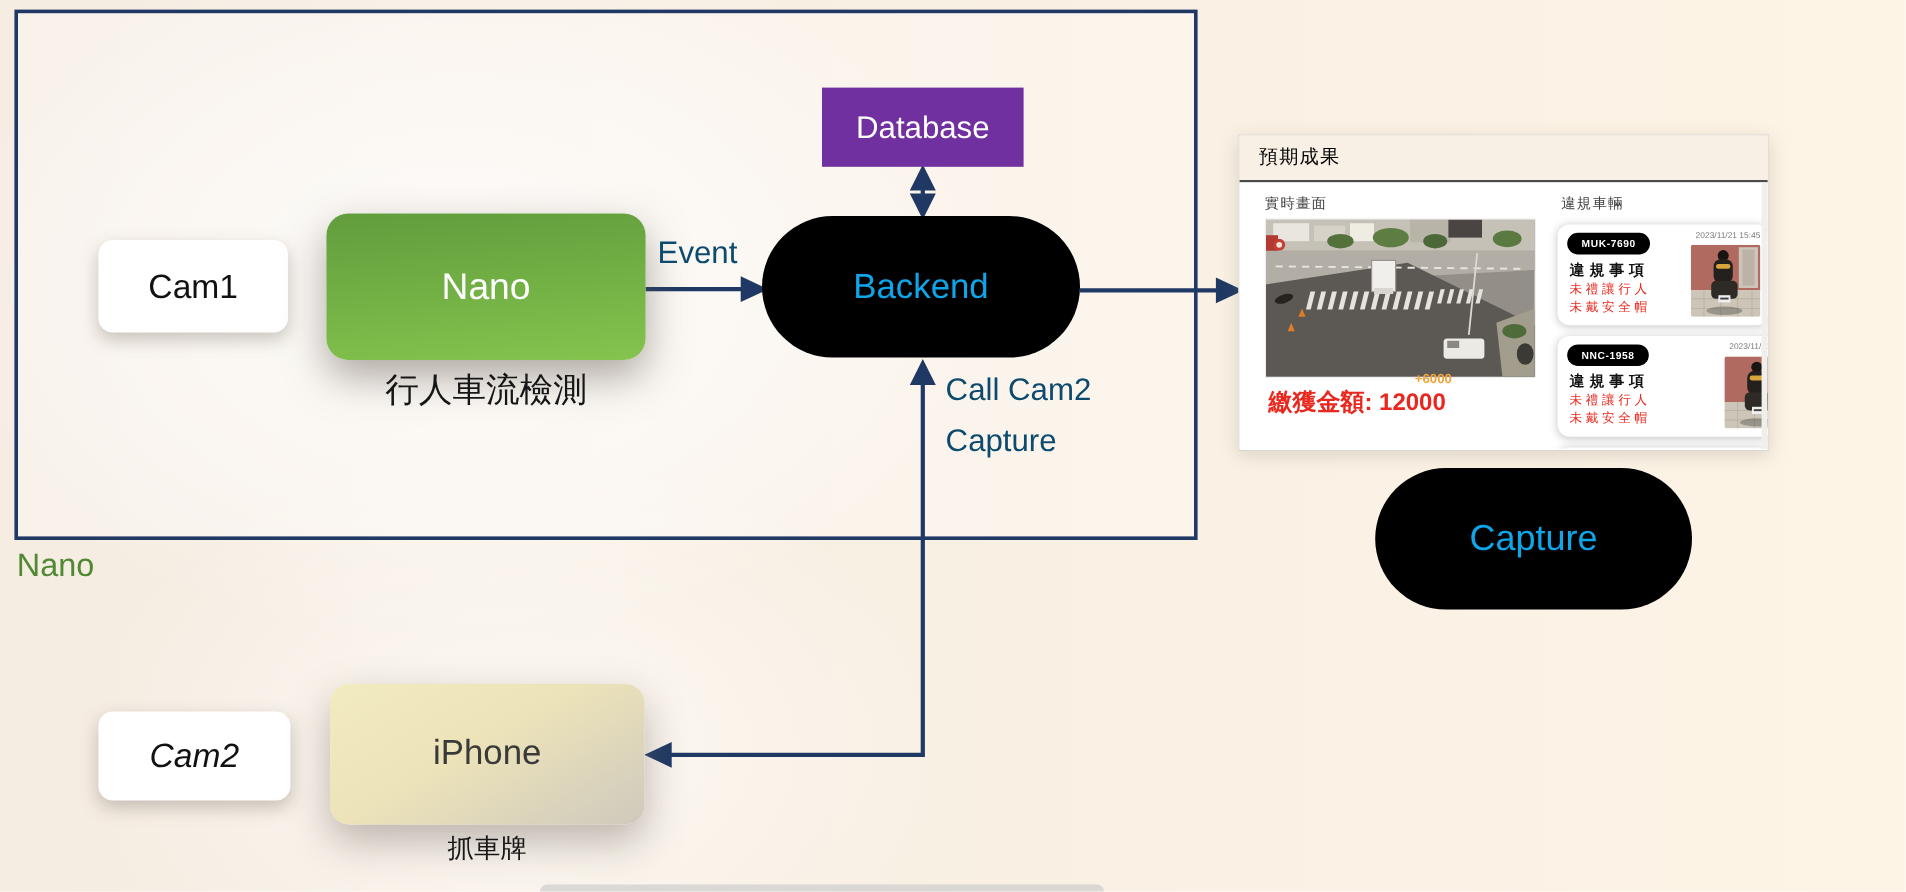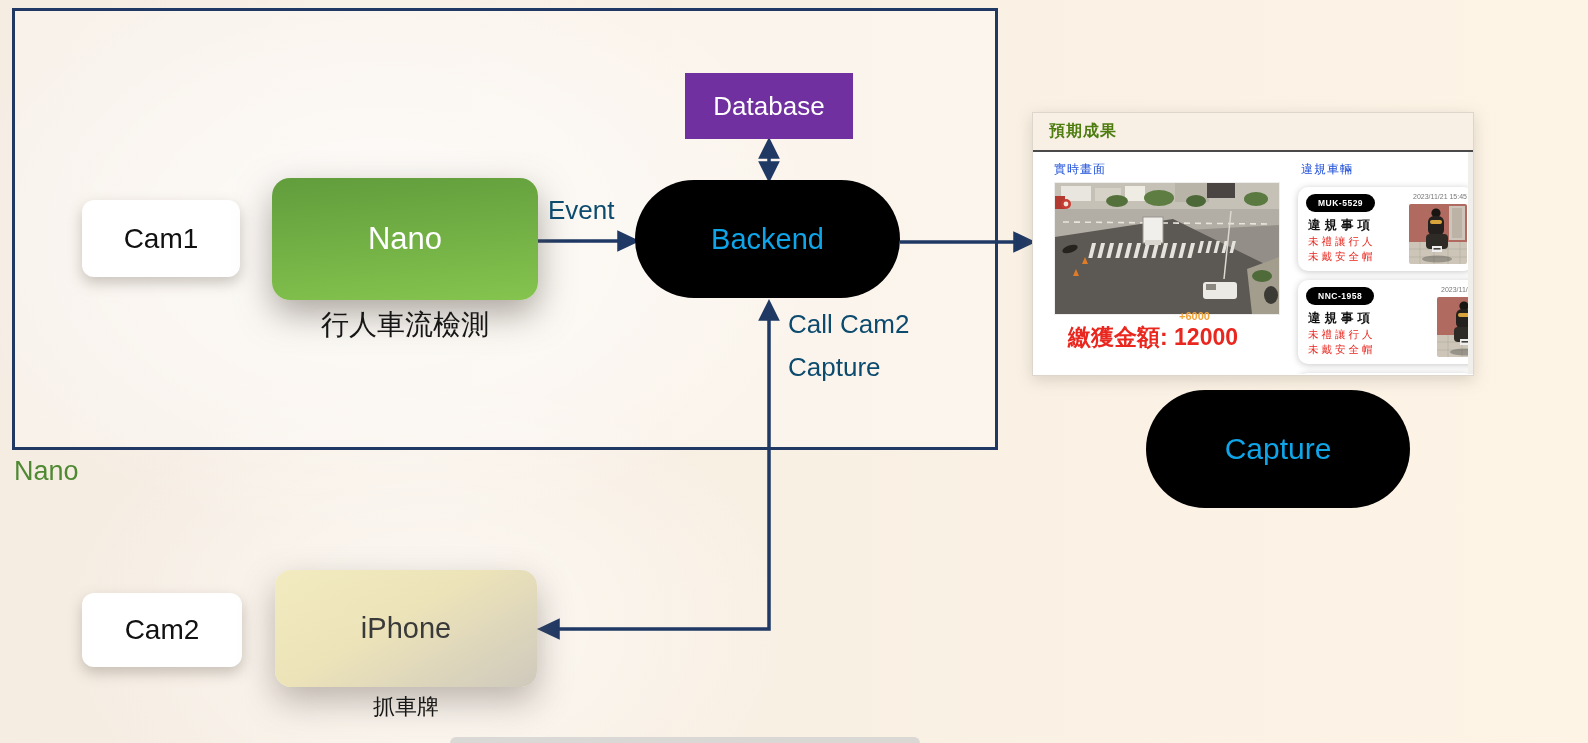--- a/index.html
+++ b/index.html
@@ -14,21 +14,21 @@
   .abs{position:absolute;}
 
   
   .sys-box{left:12px;top:8px;width:980px;height:436px;border:3px solid #1f3864;background:rgba(255,255,255,.30);}
   .sys-label{left:14px;top:456px;font-size:27px;color:#4f8a33;font-weight:400;}
 
   
   .node{display:flex;align-items:center;justify-content:center;}
   .white-node{background:#fff;border-radius:12px;box-shadow:0 6px 14px rgba(110,100,90,.35);font-size:28px;color:#111;text-align:right;}
   .cam1{left:82px;top:200px;width:158px;height:77px;}
-  .cam2{left:82px;top:593px;width:160px;height:74px;}
+  .cam2{left:82px;top:593px;width:160px;height:74px;font-style:italic;}
   .nano-node{left:272px;top:178px;width:266px;height:122px;border-radius:18px;
     background:linear-gradient(175deg,#619d3c 0%,#74b246 55%,#85c44e 100%);
     box-shadow:0 14px 34px rgba(95,85,75,.5);color:#fff;font-size:31px;}
   .iphone-node{left:275px;top:570px;width:262px;height:117px;border-radius:16px;
     background:linear-gradient(150deg,#f3ebc0 0%,#ece3b9 45%,#cfc9bd 100%);
     box-shadow:0 14px 34px rgba(110,100,90,.45);color:#3a3a3a;font-size:29px;}
   .pill{background:#000;border-radius:999px;color:#0ea5e9;}
   .backend{left:635px;top:180px;width:265px;height:118px;font-size:29px;}
   .frontend{left:1146px;top:390px;width:264px;height:118px;font-size:30px;}
   .database{left:685px;top:73px;width:168px;height:66px;background:#7030a0;color:#fff;font-size:26px;}
@@ -41,27 +41,27 @@
   .lbl-event{left:548px;top:195px;}
   .lbl-call1{left:788px;top:309px;}
   .lbl-call2{left:788px;top:352px;}
 
   svg.connectors{left:0;top:0;width:1588px;height:743px;pointer-events:none;}
 
   
   .panel{left:1032px;top:112px;width:440px;height:262px;background:#fff;border:1px solid #dcd6cc;
          box-shadow:0 4px 14px rgba(120,110,95,.25);}
   .panel-header{height:37px;background:#f8f0e5;border-bottom:2px solid #4a4a4a;display:flex;align-items:center;}
-  .panel-title{font-size:16px;font-weight:bold;color:#4d7c0f;margin-left:16px;letter-spacing:1px;}
+  .panel-title{font-size:16px;font-weight:normal;color:#000000;margin-left:16px;letter-spacing:1px;}
   .panel-body{position:relative;height:222px;background:#fff;overflow:hidden;}
-  .section-label{font-size:12px;color:#1d4ed8;letter-spacing:1px;}
+  .section-label{font-size:12px;color:#404040;letter-spacing:1px;}
   .live-label{left:21px;top:9px;}
   .violations-label{left:268px;top:9px;}
   .traffic-frame{left:21px;top:30px;width:224px;height:131px;border:1px solid #eee;}
-  .money{left:35px;top:170px;font-size:23px;font-weight:bold;color:#e9271e;}
+  .money{left:24px;top:170px;font-size:20px;font-weight:bold;color:#e9271e;}
   .delta{left:146px;top:158px;font-size:11px;font-weight:bold;color:#f2a43a;}
 
   .card{position:absolute;left:265px;width:176px;height:84px;background:#fff;border-radius:10px;
         box-shadow:0 1px 7px rgba(0,0,0,.22);}
   .card1{top:35px;} .card2{top:128px;padding-left:28px;} .card3{top:221px;}
   .plate-pill{position:absolute;left:8px;top:7px;background:#000;color:#fff;border-radius:999px;
         font-size:8.5px;font-weight:bold;padding:4px 12px;letter-spacing:.5px;}
   .timestamp{position:absolute;right:7px;top:6px;font-size:7px;color:#777;}
   .v-title{position:absolute;left:10px;top:30px;font-size:12.5px;font-weight:bold;color:#111;letter-spacing:4px;}
   .v-item{font-size:10.5px;color:#e9271e;letter-spacing:3px;line-height:1.45;}
@@ -188,21 +188,21 @@
       <ellipse cx="207" cy="93" rx="10" ry="6" fill="#4f6b3a"></ellipse>
       <ellipse cx="216" cy="112" rx="7" ry="9" fill="#3c3a35"></ellipse>
     </svg>
 
     <span class="abs delta">+6000</span>
     <span class="abs money">繳獲金額: 12000</span>
 
     <span class="abs section-label violations-label">違規車輛</span>
 
     <div class="card card1">
-      <span class="plate-pill">MUK-5529</span>
+      <span class="plate-pill">MUK-7690</span>
       <span class="timestamp">2023/11/21 15:45</span>
       <span class="v-title">違規事項</span>
       <div class="v-items">
         <div class="v-item">未禮讓行人</div>
         <div class="v-item">未戴安全帽</div>
       </div>
       <svg class="moto-frame" viewBox="0 0 58 60" preserveAspectRatio="none">
         <rect width="58" height="38" fill="#b06a60"></rect>
         <rect x="40" y="2" width="16" height="34" fill="#cdc4ba"></rect>
         <rect x="43" y="4" width="10" height="30" fill="#bdb2a6"></rect>

